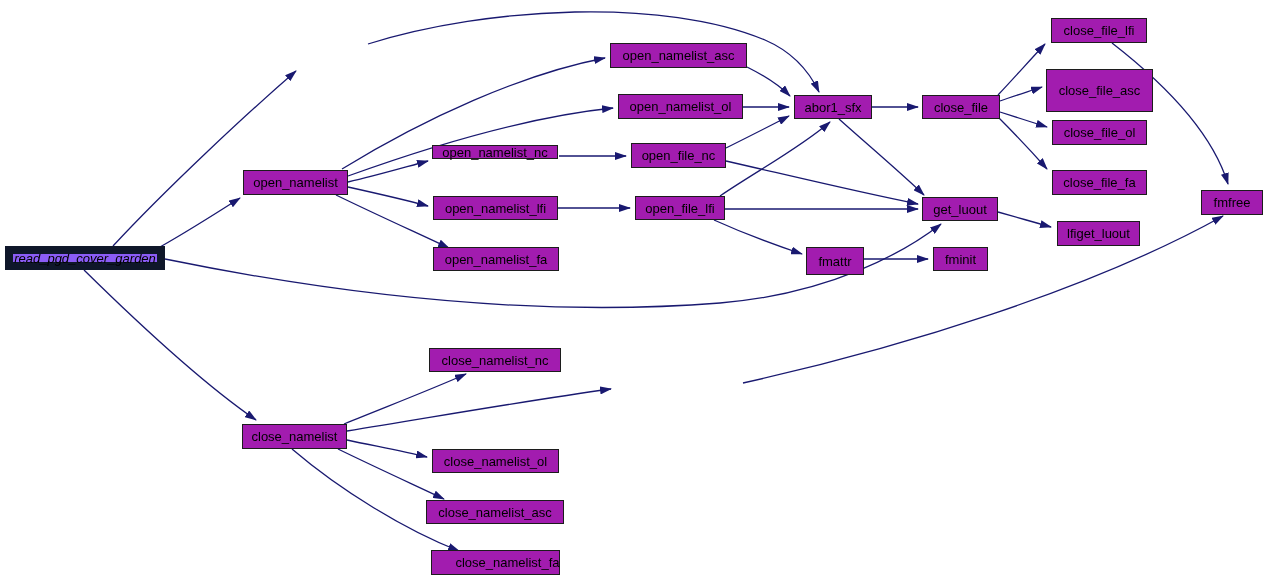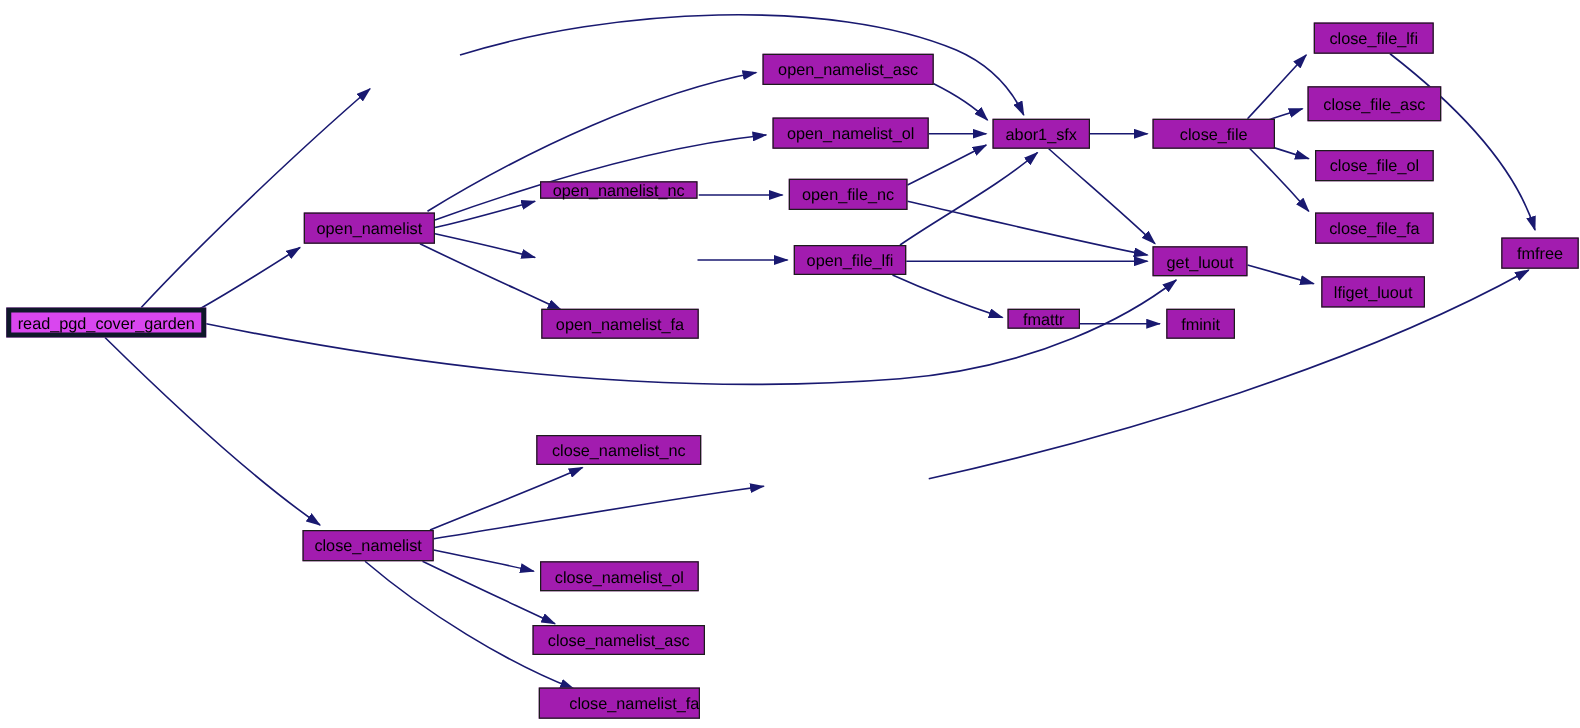--- a/index.html
+++ b/index.html
@@ -6,21 +6,21 @@
   #canvas{
     position:relative;width:1264px;height:582px;background:#ffffff;
     font-family:"Liberation Sans","DejaVu Sans",sans-serif;overflow:hidden;
   }
   #edges{position:absolute;left:0;top:0;width:1264px;height:582px;}
   .node{
     position:absolute;display:flex;align-items:center;justify-content:center;
     background:#a21caf;border:1px solid #1c1c1c;color:#000000;
     font-size:13px;white-space:nowrap;box-sizing:border-box;cursor:pointer;
   }
-  .node.root{background:#d946ef;border:4px solid #0f172a;}
+  .node.root{background:#8b5cf6;border:8px solid #0f172a;font-style:italic;}
   path.edge{stroke:#191970;stroke-width:1.3;fill:none;}
 </style>
 </head>
 <body>
 
 <div id="canvas">
 
   <svg id="edges" viewBox="0 0 1264 582" xmlns="http://www.w3.org/2000/svg">
     <defs>
       <marker id="ah" viewBox="0 0 12 8" refX="11" refY="4" markerWidth="12" markerHeight="8" orient="auto" markerUnits="userSpaceOnUse">
@@ -62,32 +62,33 @@
     <path class="edge" marker-end="url(#ah)" d="M292,449 C340,490 405,530 459,551"></path>
     <path class="edge" marker-end="url(#ah)" d="M743,383 C900,348 1090,290 1223,216"></path>
   </svg>
 
   <div class="node root" style="left:5px;top:246px;width:160px;height:24px;">read_pgd_cover_garden</div>
   <div class="node" style="left:243px;top:170px;width:105px;height:25px;">open_namelist</div>
   <div class="node" style="left:610px;top:43px;width:137px;height:25px;">open_namelist_asc</div>
   <div class="node" style="left:618px;top:94px;width:125px;height:25px;">open_namelist_ol</div>
   <div class="node" style="left:432px;top:145px;width:126px;height:14px;">open_namelist_nc</div>
   <div class="node" style="left:631px;top:143px;width:95px;height:25px;">open_file_nc</div>
+  <div class="node" style="left:433px;top:196px;width:125px;height:24px;">open_namelist_lfi</div>
   <div class="node" style="left:635px;top:196px;width:90px;height:24px;">open_file_lfi</div>
   <div class="node" style="left:433px;top:247px;width:126px;height:24px;">open_namelist_fa</div>
   <div class="node" style="left:794px;top:95px;width:78px;height:24px;">abor1_sfx</div>
-  <div class="node" style="left:922px;top:95px;width:98px;height:24px;">close_file</div>
+  <div class="node" style="left:922px;top:95px;width:78px;height:24px;">close_file</div>
   <div class="node" style="left:1051px;top:18px;width:96px;height:25px;">close_file_lfi</div>
-  <div class="node" style="left:1046px;top:69px;width:107px;height:28px;">close_file_asc</div>
+  <div class="node" style="left:1046px;top:69px;width:107px;height:43px;">close_file_asc</div>
   <div class="node" style="left:1052px;top:120px;width:95px;height:25px;">close_file_ol</div>
   <div class="node" style="left:1052px;top:170px;width:95px;height:25px;">close_file_fa</div>
   <div class="node" style="left:1201px;top:190px;width:62px;height:25px;">fmfree</div>
   <div class="node" style="left:922px;top:197px;width:76px;height:24px;text-align:center;">get_luout</div>
   <div class="node" style="left:1057px;top:221px;width:83px;height:25px;">lfiget_luout</div>
-  <div class="node" style="left:806px;top:247px;width:58px;height:16px;">fmattr</div>
+  <div class="node" style="left:806px;top:247px;width:58px;height:28px;">fmattr</div>
   <div class="node" style="left:933px;top:247px;width:55px;height:24px;">fminit</div>
   <div class="node" style="left:242px;top:424px;width:105px;height:25px;">close_namelist</div>
   <div class="node" style="left:429px;top:348px;width:132px;height:24px;">close_namelist_nc</div>
   <div class="node" style="left:432px;top:449px;width:127px;height:24px;">close_namelist_ol</div>
   <div class="node" style="left:426px;top:500px;width:138px;height:24px;">close_namelist_asc</div>
   <div class="node" style="left:431px;top:550px;width:129px;height:25px;padding-left:24px;">close_namelist_fa</div>
 
 </div>
 
 </body></html>

